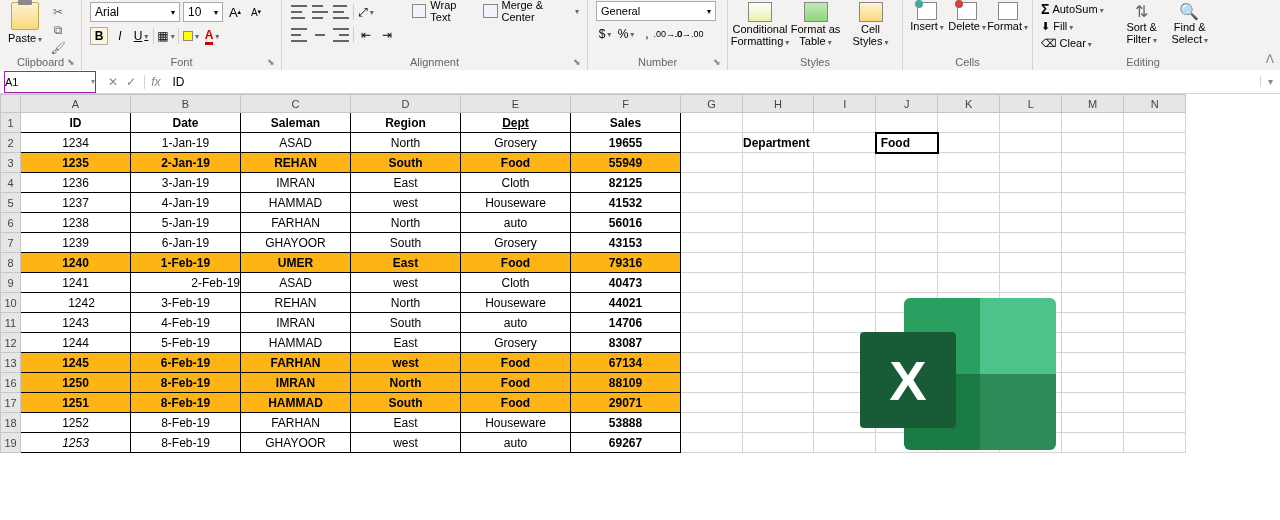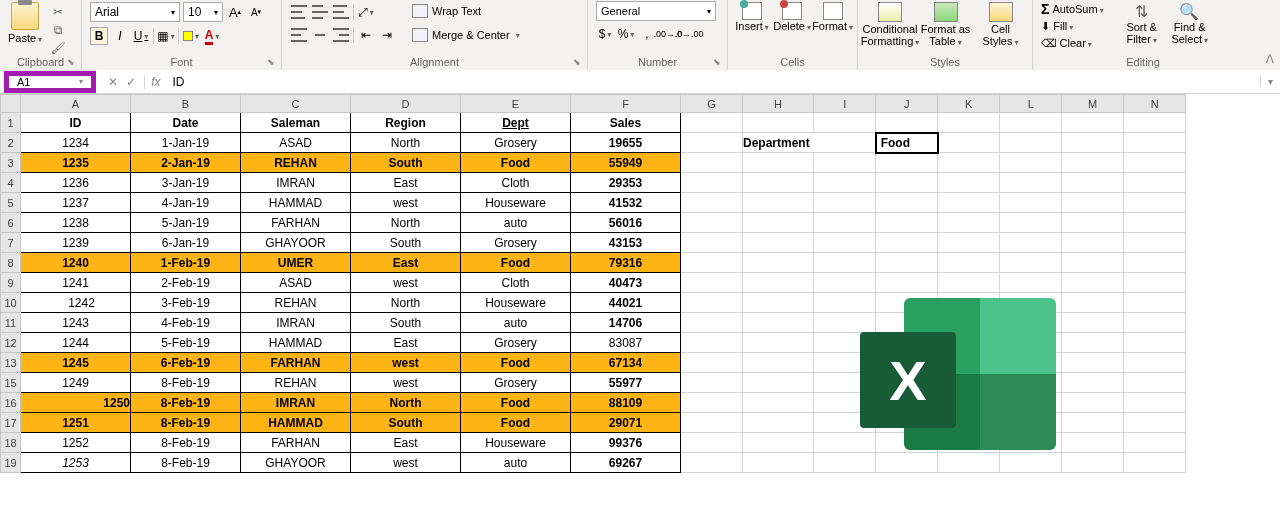--- a/index.html
+++ b/index.html
@@ -24,41 +24,41 @@
 .font-group { width: 200px; }
 .font-row { display: flex; gap: 3px; align-items: center; height: 22px; margin: 1px 4px; }
 .font-name { width: 90px; height: 20px; border: 1px solid #ababab; background: #fff; font-size: 12px; padding: 0 4px; display: flex; align-items: center; justify-content: space-between; }
 .font-size { width: 40px; height: 20px; border: 1px solid #ababab; background: #fff; font-size: 12px; padding: 0 4px; display: flex; align-items: center; justify-content: space-between; }
 .font-btn { width: 18px; height: 18px; display: flex; align-items: center; justify-content: center; font-size: 12px; border: 1px solid transparent; }
 .bold { font-weight: bold; border: 1px solid #ababab; background: #fdf4dc; }
 
 .align-group { width: 306px; }
 .align-icon { width: 18px; height: 14px; display: flex; flex-direction: column; justify-content: space-between; }
 .align-line { height: 2px; background: #666; }
-.wrap-merge { display: flex; flex-direction: column; gap: 2px; margin-left: 8px; }
+.wrap-merge { display: flex; flex-direction: row; gap: 2px; margin-left: 8px; }
 .wm-btn { display: flex; align-items: center; gap: 4px; font-size: 11px; height: 22px; padding: 0 4px; }
 .wm-icon { width: 16px; height: 14px; border: 1px solid #888; background: #f0f4fa; }
 
 .number-group { width: 140px; }
 .num-format { width: 120px; height: 20px; border: 1px solid #ababab; background: #fff; font-size: 11px; padding: 0 4px; display: flex; align-items: center; justify-content: space-between; margin: 1px 4px; }
 
 .styles-group { width: 175px; }
 .big-btn { display: flex; flex-direction: column; align-items: center; width: 56px; font-size: 11px; text-align: center; padding-top: 2px; }
 .big-icon { width: 24px; height: 20px; border: 1px solid #888; background: linear-gradient(#fff,#e8f0a8); margin-bottom: 1px; }
 
 .cells-group { width: 130px; }
 .editing-group { width: 220px; }
 .edit-row { display: flex; align-items: center; gap: 3px; font-size: 11px; height: 16px; margin: 1px 4px; }
 .sigma { font-size: 14px; font-weight: bold; }
 
 .sort-filter { display: flex; gap: 4px; margin-left: 12px; }
 
 
 .formula-bar { display: flex; align-items: center; border-bottom: 1px solid #d4d4d4; height: 24px; background: #fff; }
-.name-box { width: 92px; height: 22px; border: 5px solid #a21caf; margin: 0 4px; display: flex; align-items: center; justify-content: space-between; padding: 0 8px; font-size: 11px; background: #fff; }
+.name-box { width: 92px; height: 22px; border: 1px solid #a21caf; margin: 0 4px; display: flex; align-items: center; justify-content: space-between; padding: 0 0; font-size: 11px; background: #fff; }
 .fx-btns { display: flex; gap: 8px; padding: 0 8px; color: #888; font-size: 12px; }
 .fx-label { font-style: italic; font-size: 12px; color: #888; padding: 0 6px; border-left: 1px solid #d4d4d4; }
 .formula-input { flex: 1; font-size: 12px; padding: 0 6px; border: none; outline: none; }
 .formula-expand { width: 20px; text-align: center; color: #888; font-size: 10px; border-left: 1px solid #d4d4d4; }
 
 
 .grid-area { display: flex; height: calc(520px - 70px - 24px); }
 .grid-wrap { overflow: auto; flex: 1; }
 table.grid { border-collapse: collapse; table-layout: fixed; }
 .col-header th { background: #e6e6e6; border: 1px solid #c6c6c6; font-weight: normal; font-size: 11px; color: #444; height: 18px; text-align: center; position: sticky; top: 0; }
@@ -220,58 +220,58 @@
       <div class="font-btn dd">$</div>
       <div class="font-btn dd">%</div>
       <div class="font-btn">,</div>
       <div class="font-btn" style="font-size:9px">.00→.0</div>
       <div class="font-btn" style="font-size:9px">.0→.00</div>
     </div>
     <div class="ribbon-group-label">Number</div>
     <div class="ribbon-group-launcher">⬊</div>
   </div>
 
+  <div class="ribbon-group styles-group">
+    <div class="ribbon-content">
+      <div class="big-btn">
+          <div class="big-icon"></div>
+          <span class="dd">Conditional Formatting</span>
+        </div>
+      <div class="big-btn">
+          <div class="big-icon" style="background:linear-gradient(#c5e8b7,#8fd67a)"></div>
+          <span class="dd">Format as Table</span>
+        </div>
+      <div class="big-btn">
+          <div class="big-icon" style="background:linear-gradient(#fef3d4,#f8d97a)"></div>
+          <span class="dd">Cell Styles</span>
+        </div>
+    </div>
+    <div class="ribbon-group-label">Styles</div>
+  </div>
+
   <div class="ribbon-group cells-group">
     <div class="ribbon-content">
       <div class="big-btn" style="width:42px">
           <div style="width:20px;height:18px;border:1px solid #888;background:#fff;position:relative">
             <div style="position:absolute;top:-3px;left:-3px;width:8px;height:8px;background:#4a9;border-radius:50%"></div>
           </div>
           <span class="dd">Insert</span>
         </div>
       <div class="big-btn" style="width:42px">
           <div style="width:20px;height:18px;border:1px solid #888;background:#fff;position:relative">
             <div style="position:absolute;top:-3px;left:-3px;width:8px;height:8px;background:#c44;border-radius:50%"></div>
           </div>
           <span class="dd">Delete</span>
         </div>
       <div class="big-btn" style="width:42px">
           <div style="width:20px;height:18px;border:1px solid #888;background:#fff"></div>
           <span class="dd">Format</span>
         </div>
     </div>
     <div class="ribbon-group-label">Cells</div>
-  </div>
-
-  <div class="ribbon-group styles-group">
-    <div class="ribbon-content">
-      <div class="big-btn">
-          <div class="big-icon"></div>
-          <span class="dd">Conditional Formatting</span>
-        </div>
-      <div class="big-btn">
-          <div class="big-icon" style="background:linear-gradient(#c5e8b7,#8fd67a)"></div>
-          <span class="dd">Format as Table</span>
-        </div>
-      <div class="big-btn">
-          <div class="big-icon" style="background:linear-gradient(#fef3d4,#f8d97a)"></div>
-          <span class="dd">Cell Styles</span>
-        </div>
-    </div>
-    <div class="ribbon-group-label">Styles</div>
   </div>
 
   <div class="ribbon-group editing-group" style="border-right:none">
     <div class="ribbon-content">
       <div>
         <div class="edit-row">
             <span class="sigma">Σ</span>
             <span class="dd">AutoSum</span>
           </div>
         <div class="edit-row">
@@ -388,21 +388,21 @@
             <td class="cell"></td>
             <td class="cell"></td>
           </tr>
           <tr>
             <td class="row-header">4</td>
             <td class="cell" style="border: 1px solid rgb(0, 0, 0);">1236</td>
             <td class="cell" style="border: 1px solid rgb(0, 0, 0);">3-Jan-19</td>
             <td class="cell" style="border: 1px solid rgb(0, 0, 0);">IMRAN</td>
             <td class="cell" style="border: 1px solid rgb(0, 0, 0);">East</td>
             <td class="cell" style="border: 1px solid rgb(0, 0, 0);">Cloth</td>
-            <td class="cell" style="border: 1px solid rgb(0, 0, 0); font-weight: bold;">29353</td>
+            <td class="cell" style="border: 1px solid rgb(0, 0, 0); font-weight: bold;">82125</td>
             <td class="cell"></td>
             <td class="cell"></td>
             <td class="cell"></td>
             <td class="cell"></td>
             <td class="cell"></td>
             <td class="cell"></td>
             <td class="cell"></td>
             <td class="cell"></td>
           </tr>
           <tr>
@@ -469,21 +469,21 @@
             <td class="cell"></td>
             <td class="cell"></td>
             <td class="cell"></td>
             <td class="cell"></td>
             <td class="cell"></td>
             <td class="cell"></td>
           </tr>
           <tr>
             <td class="row-header">9</td>
             <td class="cell" style="border: 1px solid rgb(0, 0, 0);">1241</td>
-            <td class="cell" style="border: 1px solid rgb(0, 0, 0);">2-Feb-19</td>
+            <td class="cell" style="border: 1px solid rgb(0, 0, 0); text-align: right;">2-Feb-19</td>
             <td class="cell" style="border: 1px solid rgb(0, 0, 0);">ASAD</td>
             <td class="cell" style="border: 1px solid rgb(0, 0, 0);">west</td>
             <td class="cell" style="border: 1px solid rgb(0, 0, 0);">Cloth</td>
             <td class="cell" style="border: 1px solid rgb(0, 0, 0); font-weight: bold;">40473</td>
             <td class="cell"></td>
             <td class="cell"></td>
             <td class="cell"></td>
             <td class="cell"></td>
             <td class="cell"></td>
             <td class="cell"></td>
@@ -524,21 +524,21 @@
             <td class="cell"></td>
             <td class="cell"></td>
           </tr>
           <tr>
             <td class="row-header">12</td>
             <td class="cell" style="border: 1px solid rgb(0, 0, 0);">1244</td>
             <td class="cell" style="border: 1px solid rgb(0, 0, 0);">5-Feb-19</td>
             <td class="cell" style="border: 1px solid rgb(0, 0, 0);">HAMMAD</td>
             <td class="cell" style="border: 1px solid rgb(0, 0, 0);">East</td>
             <td class="cell" style="border: 1px solid rgb(0, 0, 0);">Grosery</td>
-            <td class="cell" style="border: 1px solid rgb(0, 0, 0); font-weight: normal;">83087</td>
+            <td class="cell" style="border: 1px solid rgb(0, 0, 0); font-weight: bold;">83087</td>
             <td class="cell"></td>
             <td class="cell"></td>
             <td class="cell"></td>
             <td class="cell"></td>
             <td class="cell"></td>
             <td class="cell"></td>
             <td class="cell"></td>
             <td class="cell"></td>
           </tr>
           <tr>
@@ -552,39 +552,22 @@
             <td class="cell"></td>
             <td class="cell"></td>
             <td class="cell"></td>
             <td class="cell"></td>
             <td class="cell"></td>
             <td class="cell"></td>
             <td class="cell"></td>
             <td class="cell"></td>
           </tr>
           <tr>
-            <td class="row-header">15</td>
-            <td class="cell" style="border: 1px solid rgb(0, 0, 0);">1249</td>
-            <td class="cell" style="border: 1px solid rgb(0, 0, 0);">8-Feb-19</td>
-            <td class="cell" style="border: 1px solid rgb(0, 0, 0);">REHAN</td>
-            <td class="cell" style="border: 1px solid rgb(0, 0, 0);">west</td>
-            <td class="cell" style="border: 1px solid rgb(0, 0, 0);">Grosery</td>
-            <td class="cell" style="border: 1px solid rgb(0, 0, 0); font-weight: bold;">55977</td>
-            <td class="cell"></td>
-            <td class="cell"></td>
-            <td class="cell"></td>
-            <td class="cell"></td>
-            <td class="cell"></td>
-            <td class="cell"></td>
-            <td class="cell"></td>
-            <td class="cell"></td>
-          </tr>
-          <tr>
             <td class="row-header">16</td>
-            <td class="cell hl" style="border: 1px solid rgb(0, 0, 0); text-align: right;">1250</td>
+            <td class="cell hl" style="border: 1px solid rgb(0, 0, 0);">1250</td>
             <td class="cell hl" style="border: 1px solid rgb(0, 0, 0);">8-Feb-19</td>
             <td class="cell hl" style="border: 1px solid rgb(0, 0, 0);">IMRAN</td>
             <td class="cell hl" style="border: 1px solid rgb(0, 0, 0);">North</td>
             <td class="cell hl" style="border: 1px solid rgb(0, 0, 0);">Food</td>
             <td class="cell hl" style="border: 1px solid rgb(0, 0, 0); font-weight: bold;">88109</td>
             <td class="cell"></td>
             <td class="cell"></td>
             <td class="cell"></td>
             <td class="cell"></td>
             <td class="cell"></td>
@@ -609,21 +592,21 @@
             <td class="cell"></td>
             <td class="cell"></td>
           </tr>
           <tr>
             <td class="row-header">18</td>
             <td class="cell" style="border: 1px solid rgb(0, 0, 0);">1252</td>
             <td class="cell" style="border: 1px solid rgb(0, 0, 0);">8-Feb-19</td>
             <td class="cell" style="border: 1px solid rgb(0, 0, 0);">FARHAN</td>
             <td class="cell" style="border: 1px solid rgb(0, 0, 0);">East</td>
             <td class="cell" style="border: 1px solid rgb(0, 0, 0);">Houseware</td>
-            <td class="cell" style="border: 1px solid rgb(0, 0, 0); font-weight: bold;">99376</td>
+            <td class="cell" style="border: 1px solid rgb(0, 0, 0); font-weight: bold;">53888</td>
             <td class="cell"></td>
             <td class="cell"></td>
             <td class="cell"></td>
             <td class="cell"></td>
             <td class="cell"></td>
             <td class="cell"></td>
             <td class="cell"></td>
             <td class="cell"></td>
           </tr>
           <tr>

